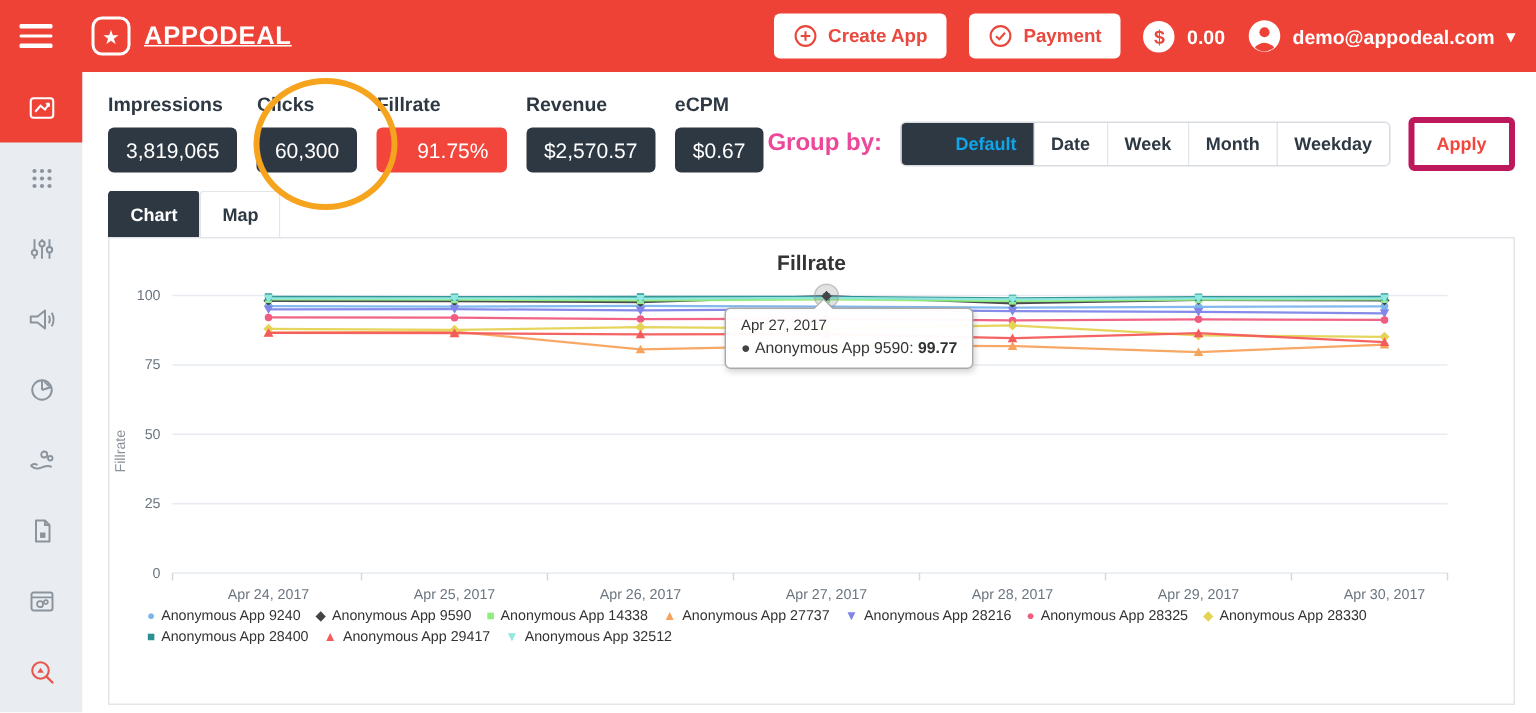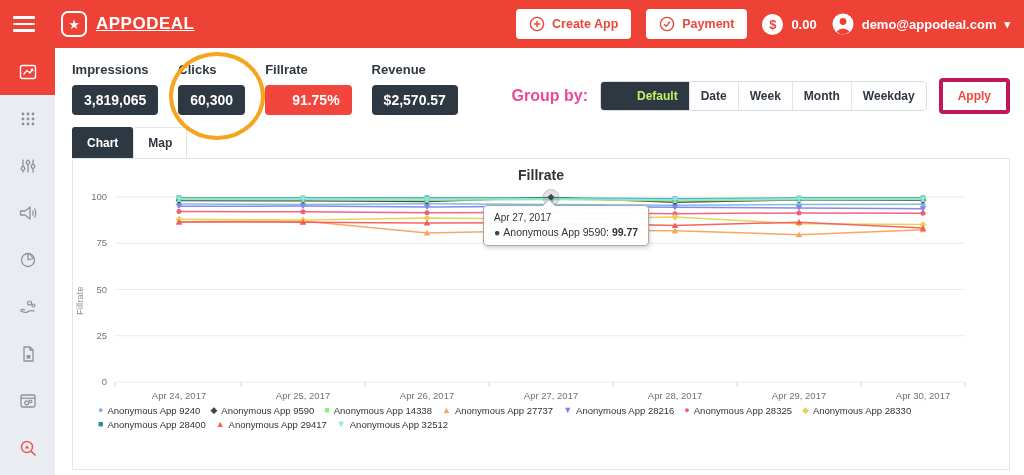--- a/index.html
+++ b/index.html
@@ -38,37 +38,37 @@
   .user { display:flex; align-items:center; gap:8px; color:#fff; font-size:13px; font-weight:bold; cursor:pointer; }
   .caret { font-size:11px; }
   
   .sidebar { position:absolute; top:48px; left:0; width:55px; bottom:0; background:#e9ecf0; }
   .side-item { width:55px; height:47px; display:flex; align-items:center; justify-content:center; cursor:pointer; }
   .side-item.active { background:#ee4237; }
   .side-item svg { display:block; }
   
   .content { position:absolute; top:48px; left:55px; right:0; bottom:0; background:#fff; padding:14px 14px 0 17px; }
   .stats-bar { display:flex; align-items:flex-end; justify-content:space-between; }
-  .stats-left { display:flex; gap:20px; }
+  .stats-left { display:flex; gap:13px; }
   .stat { display:flex; flex-direction:column; gap:8px; }
   .stat-label { font-size:13px; font-weight:bold; color:#2e3843; }
   .stat-value {
-    background:#2e3843; color:#fff; font-weight:bold; font-size:14px;
+    background:#2e3843; color:#fff; font-weight:normal; font-size:14px;
     padding:7px 12px; border-radius:4px; text-align:center; cursor:pointer;
   }
   .stat-value.red { background:#f2453c;padding-left:27px; }
   .groupby { display:flex; align-items:center; gap:12px; margin-bottom:1px; }
   .groupby-label { font-size:16px; font-weight:bold; color:#ec4899;text-align:right; }
   .seg { display:flex; border:1px solid #d8dce0; border-radius:4px; overflow:hidden; background:#fff; }
   .seg-btn {
     padding:7px 11px; font-size:12px; font-weight:bold; color:#2e3843; background:#fff;
     border:none; border-right:1px solid #e2e5e9; font-family:inherit; cursor:pointer;
   }
   .seg-btn:last-child { border-right:none; }
-  .seg-btn.active { background:#2e3843; color:#bef264;padding-left:36px; }
+  .seg-btn.active { background:#2e3843; color:#0ea5e9;padding-left:36px; }
   .apply-btn {
     border:4px solid #be185d; color:#f2453c; background:#fff; border-radius:4px;
     padding:7px 15px; font-weight:bold; font-size:12px; font-family:inherit; cursor:pointer;
   }
   
   .tabs { display:flex; margin-top:12px; }
   .tab {
     padding:8px 14px; font-size:12px; font-weight:bold; border-radius:3px 3px 0 0;
     cursor:pointer; color:#2e3843; background:#fff; border:1px solid #e2e5e9; border-bottom:none;
   }
@@ -235,20 +235,24 @@
           <div class="stat-label">Clicks</div>
           <div class="stat-value">60,300</div>
         </div>
         <div class="stat">
           <div class="stat-label">Fillrate</div>
           <div class="stat-value red">91.75%</div>
         </div>
         <div class="stat">
           <div class="stat-label">Revenue</div>
           <div class="stat-value">$2,570.57</div>
+        </div>
+        <div class="stat">
+          <div class="stat-label">eCPM</div>
+          <div class="stat-value">$0.67</div>
         </div>
       </div>
     <div class="groupby">
       <span class="groupby-label">Group by:</span>
       <div class="seg">
           <button class="seg-btn active">Default</button>
           <button class="seg-btn">Date</button>
           <button class="seg-btn">Week</button>
           <button class="seg-btn">Month</button>
           <button class="seg-btn">Weekday</button>

